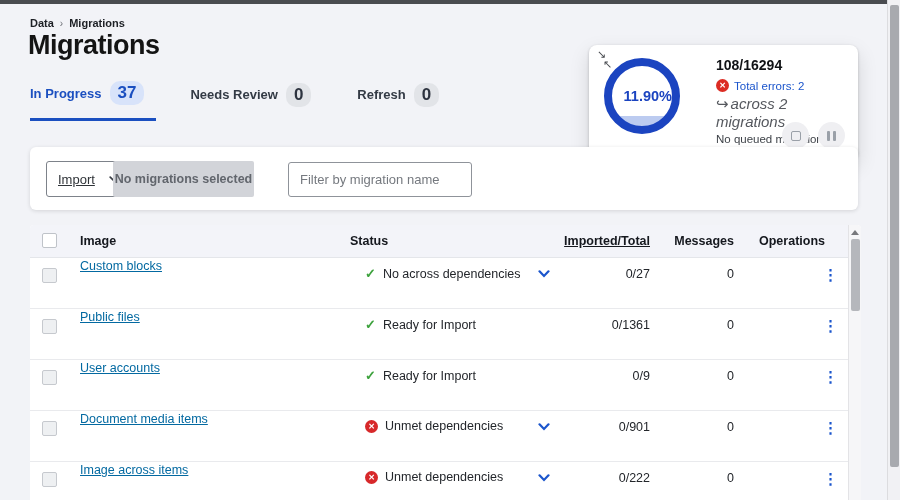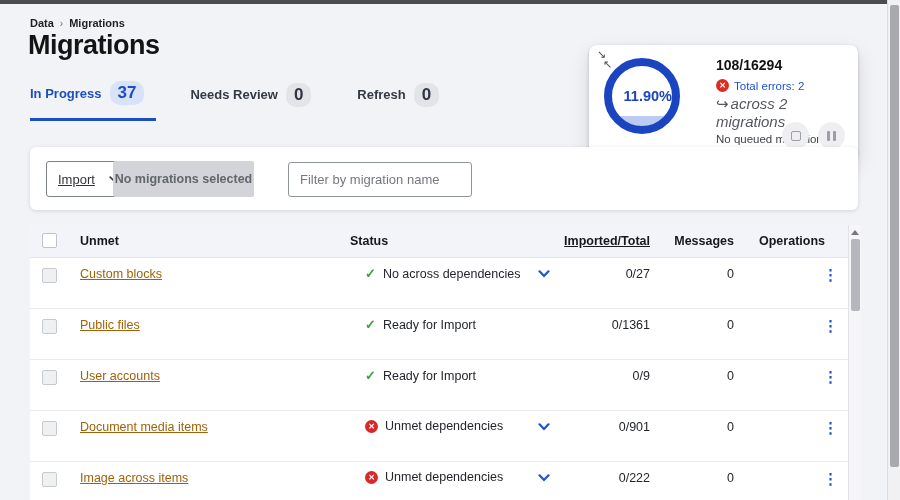--- a/index.html
+++ b/index.html
@@ -59,21 +59,21 @@
   .thead .h-status { position:absolute; left:320px; top:9px; }
   .thead .h-imported { position:absolute; right:198px; top:9px;text-decoration:underline; }
   .thead .h-messages { position:absolute; right:114px; top:9px; }
   .thead .h-operations { position:absolute; right:23px; top:9px; }
 
   .rows { position:absolute; left:0; top:33px; width:818px; }
   .trow { position:relative; height:51px; border-bottom:1px solid #e9eaed; }
   .cbx { position:absolute; left:12px; appearance:none; -webkit-appearance:none; width:15px; height:15px; border:1px solid #bfc3c9; border-radius:2px; background:#fafbfc; cursor:pointer; }
   .thead .cbx { top:8px; background:#fff; }
   .trow .cbx { top:10px; background:#eef0f2; border-color:#c6c9ce; }
-  .row-name { position:absolute; left:50px; top:9px; font-size:12.5px; color:#a16207; text-decoration:underline; }
+  .row-name { position:absolute; left:50px; top:1px; font-size:12.5px; color:#0369a1; text-decoration:underline; }
   .row-status { position:absolute; left:335px; top:8px; display:flex; align-items:center; gap:7px; font-size:12.5px; color:#23262b; }
   .ok-icon { color:#3da23d; font-size:13px; font-weight:bold; }
   .err-icon { width:13px; height:13px; border-radius:50%; background:#d7282a; color:#fff; font-size:8px; font-weight:bold; display:flex; align-items:center; justify-content:center; }
   .row-chevron { position:absolute; left:508px; top:12px; cursor:pointer; }
   .row-imported { position:absolute; right:198px; top:9px; font-size:12.5px; }
   .row-messages { position:absolute; right:114px; top:9px; font-size:12.5px; }
   .row-kebab { position:absolute; left:793px; top:8px; font-size:15px; font-weight:bold; color:#1b55cc; cursor:pointer; letter-spacing:0; line-height:18px; }
 
   
   .inner-scroll { position:absolute; right:0; top:0; width:13px; height:275px; background:#f6f6f8; border-left:1px solid #e3e3e6; }
@@ -149,21 +149,21 @@
         <path d="M1.2 1.2 L5.5 5.4 L9.8 1.2" fill="none" stroke="#3a3f46" stroke-width="1.7" stroke-linecap="round"></path>
       </svg>
   </button>
   <button class="no-selection-btn" disabled="">No migrations selected</button>
   <input class="filter-input" type="text" placeholder="Filter by migration name" style="">
 </div>
 
 <div class="table-card">
   <div class="thead">
     <input type="checkbox" class="cbx" style="">
-    <span class="h-name">Unmet</span>
+    <span class="h-name">Image</span>
     <span class="h-status">Status</span>
     <span class="h-imported">Imported/Total</span>
     <span class="h-messages">Messages</span>
     <span class="h-operations">Operations</span>
   </div>
 
   <div class="rows">
 
     <div class="trow">
       <input type="checkbox" class="cbx" style="">

